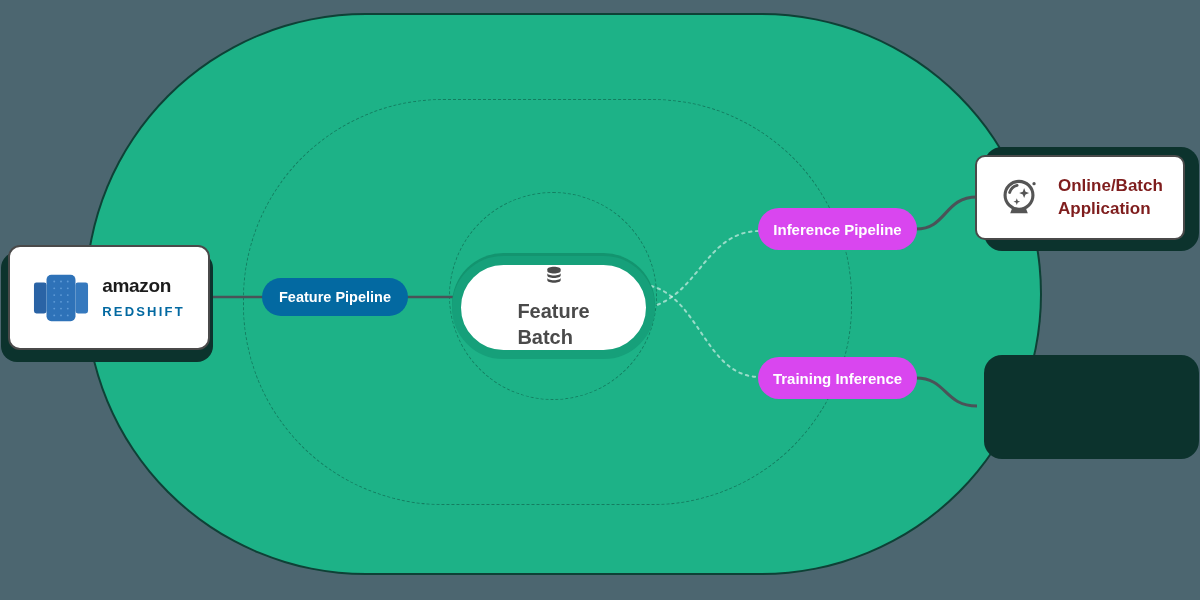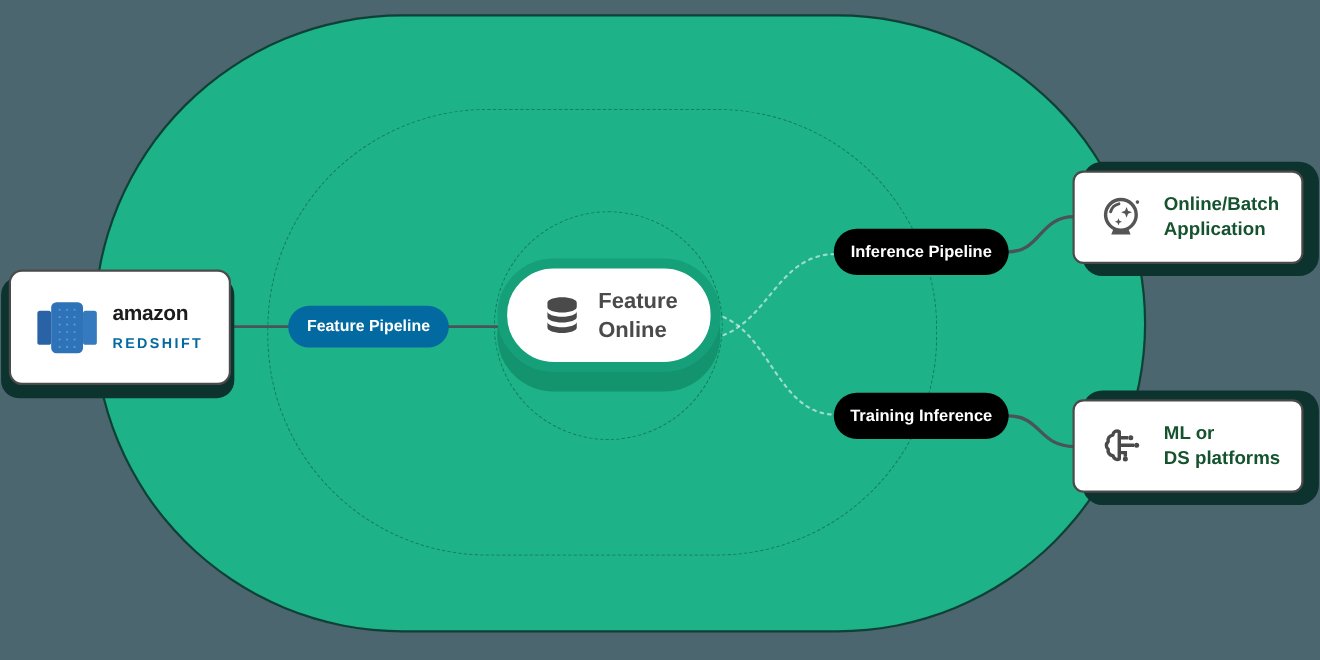--- a/index.html
+++ b/index.html
@@ -34,39 +34,39 @@
   .card{
     position:absolute;background:#ffffff;border:2px solid #4A4A4A;box-sizing:border-box;
     display:flex;align-items:center;
   }
   .card-redshift{left:8px;top:245px;width:202px;height:105px;border-radius:12px;
     justify-content:center;gap:13px;}
   .card-online{left:975px;top:155px;width:210px;height:85px;border-radius:10px;
     padding-left:20px;gap:17px;}
   .card-ml{left:975px;top:363px;width:210px;height:85px;border-radius:10px;
     padding-left:20px;gap:17px;}
-  .card-text{color:#14532d;font-weight:bold;font-size:17px;line-height:1.3;}
+  .card-text{color:#7f1d1d;font-weight:bold;font-size:17px;line-height:1.3;}
   
   .rs-brand{color:#1C1C1C;font-weight:700;font-size:19px;line-height:1;letter-spacing:-.3px;}
   .rs-product{color:#0369a1;font-weight:600;font-size:13px;letter-spacing:2.2px;margin-top:9px;text-align:right;}
   
   .feature-store{
-    position:absolute;left:452px;top:235px;width:203px;height:103px;box-sizing:border-box;
+    position:absolute;left:452px;top:256px;width:203px;height:103px;box-sizing:border-box;
     background:#ffffff;border:9px solid #16A07A;border-radius:60px;
-    display:flex;align-items:center;justify-content:center;gap:13px;
+    display:flex;align-items:center;justify-content:center;gap:13px;flex-direction:column;
   }
   .fs-text{color:#4A4A4A;font-weight:bold;font-size:20px;line-height:1.3;}
   
   .pill{
     position:absolute;display:flex;align-items:center;justify-content:center;
     color:#ffffff;font-weight:bold;box-sizing:border-box;
   }
   .pill-feature{left:262px;top:278px;width:146px;height:38px;border-radius:19px;
     background:#0369a1;font-size:14.5px;}
-  .pill-dark{background:#000000;font-size:15px;width:159px;height:42px;border-radius:21px;}
+  .pill-dark{background:#d946ef;font-size:15px;width:159px;height:42px;border-radius:21px;}
   .pill-inference{left:758px;top:208px;}
   .pill-training{left:758px;top:357px;}
 </style>
 </head>
 <body>
 
 <div class="canvas">
 
   <div class="blob"></div>
   <div class="dashed-rect"></div>
@@ -122,21 +122,21 @@
   </div>
 
   <div class="feature-store">
     <svg width="40" height="42" viewBox="0 0 24 24" fill="#4A4A4A">
       <path d="M12 2C7.6 2 4 3.3 4 5v2.3c0 1.7 3.6 3 8 3s8-1.3 8-3V5c0-1.7-3.6-3-8-3z"></path>
       <path d="M4 9.6c0 1.7 3.6 3 8 3s8-1.3 8-3v3.1c0 1.7-3.6 3-8 3s-8-1.3-8-3V9.6z"></path>
       <path d="M4 15.3c0 1.7 3.6 3 8 3s8-1.3 8-3v3.1c0 1.7-3.6 3-8 3s-8-1.3-8-3v-3.1z"></path>
     </svg>
     <div class="fs-text">
       <div>Feature</div>
-      <div>Online</div>
+      <div>Batch</div>
     </div>
   </div>
 
   <div class="pill pill-dark pill-inference">
     <span>Inference Pipeline</span>
   </div>
   <div class="pill pill-dark pill-training">
     <span>Training Inference</span>
   </div>
 
@@ -148,29 +148,14 @@
       <path d="M14.8 6.6 l0.75 1.95 1.95 0.75 -1.95 0.75 -0.75 1.95 -0.75 -1.95 -1.95 -0.75 1.95 -0.75 z" fill="#555555"></path>
       <path d="M10.8 12.2 l0.5 1.3 1.3 0.5 -1.3 0.5 -0.5 1.3 -0.5 -1.3 -1.3 -0.5 1.3 -0.5 z" fill="#555555"></path>
       <circle cx="20.2" cy="4.2" r="0.9" fill="#555555"></circle>
     </svg>
     <div class="card-text">
       <div>Online/Batch</div>
       <div>Application</div>
     </div>
   </div>
 
-  <div class="card card-ml">
-    <svg width="44" height="44" viewBox="0 0 24 24">
-      <path d="M11.2 4.6 C9.8 3.8 8.1 4.7 8 6.3 C6.4 6.5 5.3 8 5.7 9.5 C4.5 10.5 4.5 12.3 5.7 13.3 C5.3 14.9 6.5 16.4 8.1 16.5 C8.4 18 10 18.8 11.2 18.1 Z" fill="none" stroke="#4A4A4A" stroke-width="1.7" stroke-linecap="round" stroke-linejoin="round"></path>
-      <path d="M11.2 7.6 H15.6" stroke="#4A4A4A" stroke-width="1.7" fill="none"></path>
-      <circle cx="16.9" cy="7.6" r="1.25" fill="#4A4A4A"></circle>
-      <path d="M11.2 11.3 H18.5" stroke="#4A4A4A" stroke-width="1.7" fill="none"></path>
-      <circle cx="19.8" cy="11.3" r="1.25" fill="#4A4A4A"></circle>
-      <path d="M11.2 15 H14.2 V17" stroke="#4A4A4A" stroke-width="1.7" fill="none"></path>
-      <circle cx="14.2" cy="18.2" r="1.25" fill="#4A4A4A"></circle>
-    </svg>
-    <div class="card-text">
-      <div>ML or</div>
-      <div>DS platforms</div>
-    </div>
-  </div>
 
 </div>
 
 </body></html>

